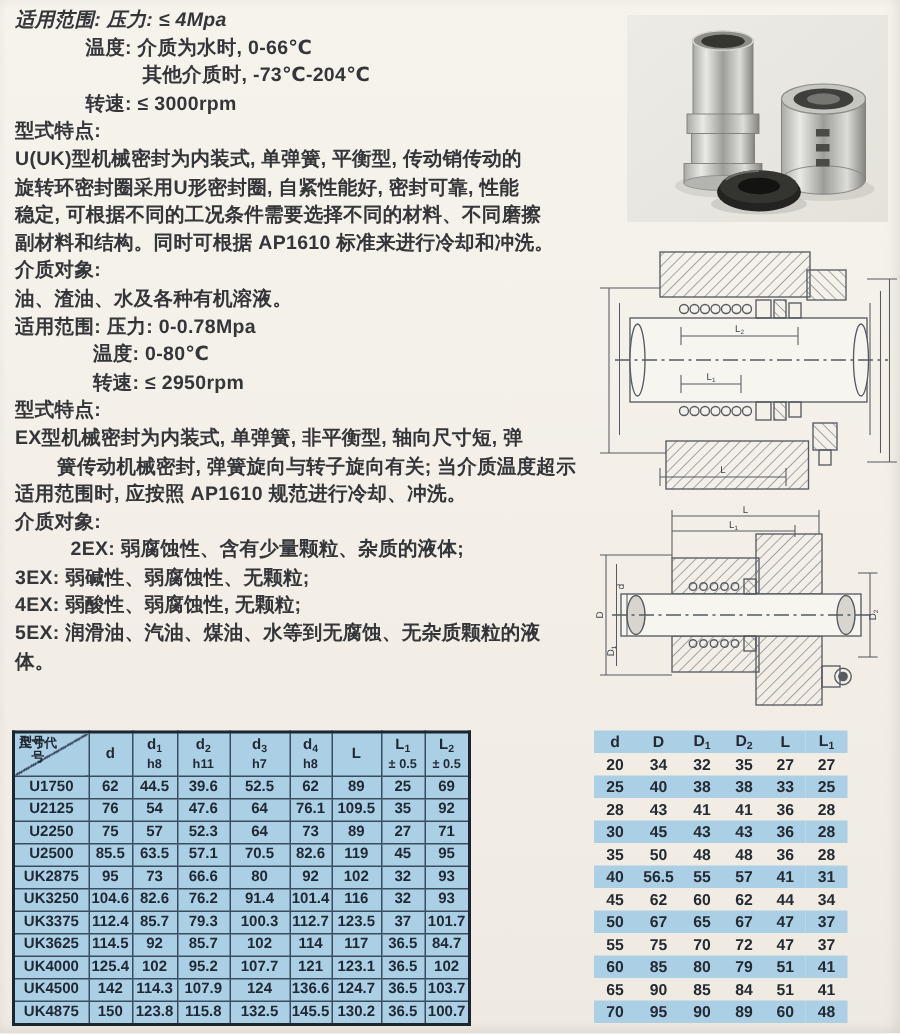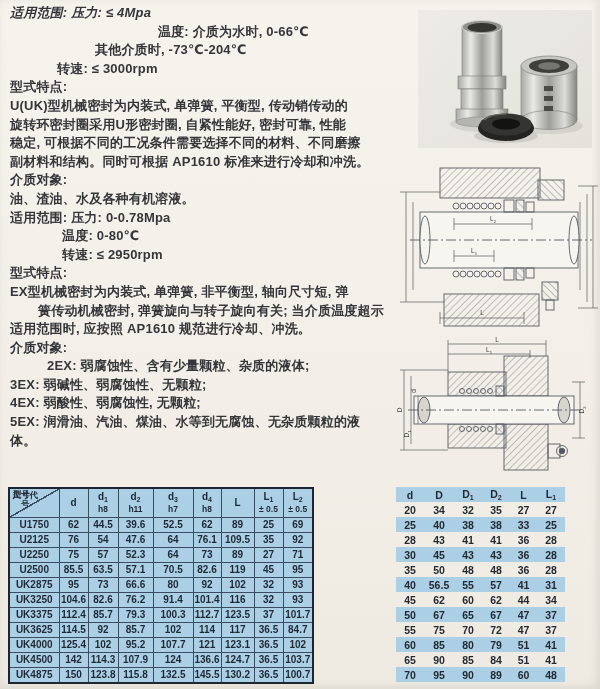--- a/index.html
+++ b/index.html
@@ -49,21 +49,21 @@
   .rtable sub{font-size:7px;vertical-align:-2px;}
   svg text{font-family:"Liberation Sans","DejaVu Sans",sans-serif;}
 </style>
 </head>
 <body>
 
 <div class="page">
 
   <div class="text-col">
       <div class="tline" style="padding-left: 0px; font-style: italic;">适用范围: 压力: ≤ 4Mpa</div>
-      <div class="tline" style="padding-left: 47px; text-align: center;">温度: 介质为水时, 0-66℃</div>
+      <div class="tline" style="padding-left: 47px;">温度: 介质为水时, 0-66℃</div>
       <div class="tline" style="padding-left: 85px;">其他介质时, -73℃-204℃</div>
       <div class="tline" style="padding-left: 47px;">转速: ≤ 3000rpm</div>
       <div class="tline" style="padding-left: 0px;">型式特点:</div>
       <div class="tline" style="padding-left: 0px;">U(UK)型机械密封为内装式, 单弹簧, 平衡型, 传动销传动的</div>
       <div class="tline" style="padding-left: 0px;">旋转环密封圈采用U形密封圈, 自紧性能好, 密封可靠, 性能</div>
       <div class="tline" style="padding-left: 0px;">稳定, 可根据不同的工况条件需要选择不同的材料、不同磨擦</div>
       <div class="tline" style="padding-left: 0px;">副材料和结构。同时可根据 AP1610 标准来进行冷却和冲洗。</div>
       <div class="tline" style="padding-left: 0px;">介质对象:</div>
       <div class="tline" style="padding-left: 0px;">油、渣油、水及各种有机溶液。</div>
       <div class="tline" style="padding-left: 0px;">适用范围: 压力: 0-0.78Mpa</div>

